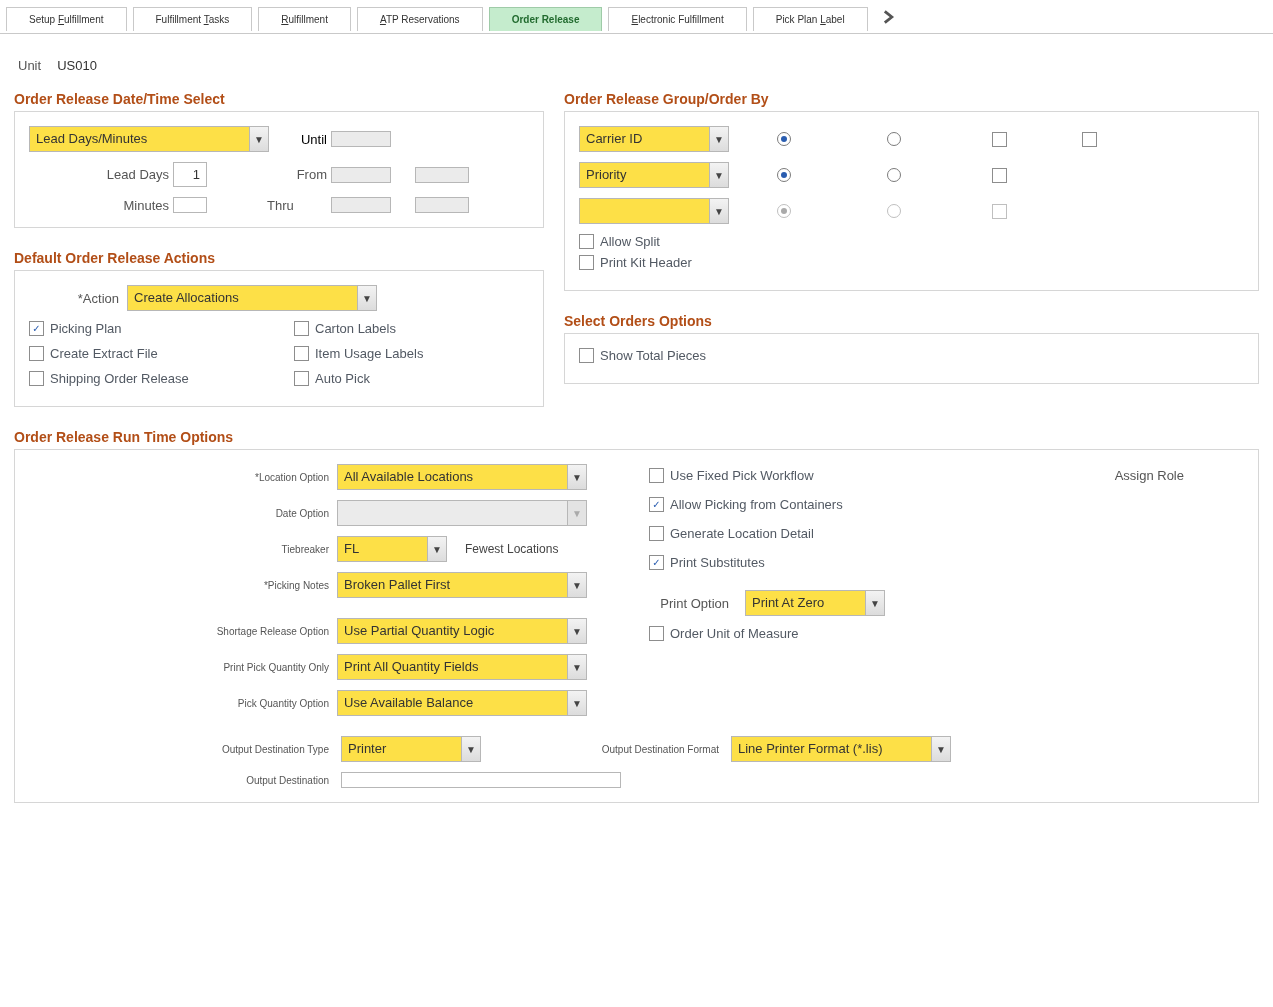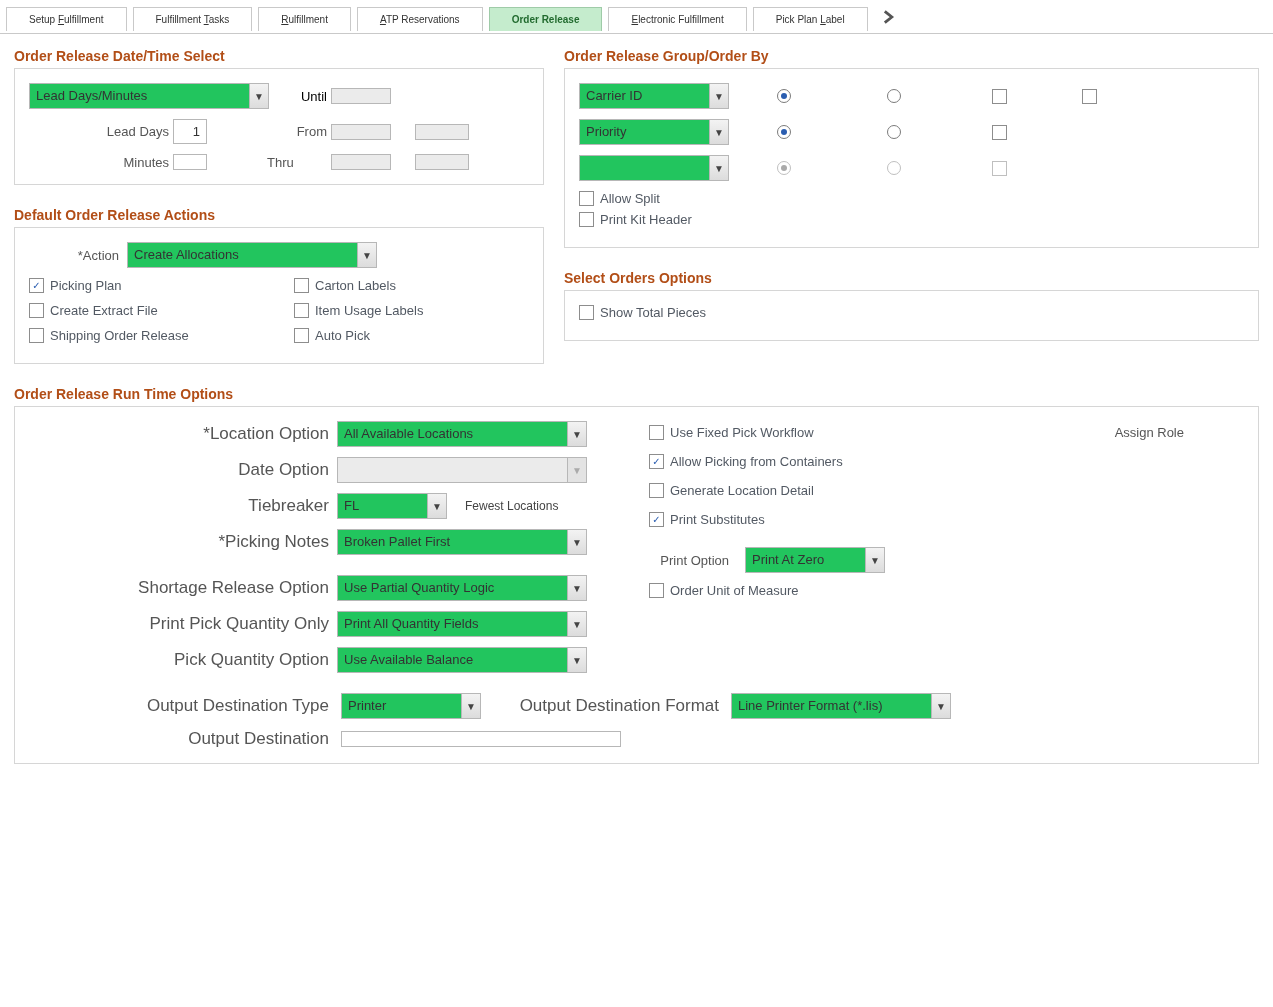--- a/index.html
+++ b/index.html
@@ -71,21 +71,21 @@
     align-items: center;
     margin-bottom: 10px;
   }
   .form-row > label {
     text-align: right;
     padding-right: 8px;
     color: #555;
   }
   .sel {
     border: 1px solid #b7b7b7;
-    background: #22c55e;
+    background: #fde047;
     padding: 4px 22px 4px 6px;
     position: relative;
     display: inline-block;
     min-height: 16px;
     font-size: 13px;
   }
   .sel-btn {
     position: absolute;
     right: 0;
     top: 0;
@@ -161,21 +161,21 @@
     display: grid;
     grid-template-columns: 150px 110px 110px 100px 80px;
     align-items: center;
     margin-bottom: 10px;
   }
   .group-row > div { display:flex; justify-content:center; }
   .group-row > div:first-child { justify-content:flex-start; }
   .rt-label {
     text-align: right;
     color: #555;
-    font-size: 17px;
+    font-size: 10px;
     padding-right: 4px;
   }
   .section { margin-bottom: 22px; }
   .link { color:#555; cursor:pointer; }
   svg.chev { width:14px; height:14px; }
 </style>
 </head>
 <body>
 
 <div class="tabs">
@@ -188,20 +188,24 @@
   <div class="tab"><span>Pick Plan </span><span class="ul">L</span><span>abel</span></div>
   <div class="tabs-right-arrow">
     <svg class="chev" viewBox="0 0 10 10">
         <path d="M2 1 L7 5 L2 9" fill="none" stroke="#555" stroke-width="2"></path>
       </svg>
   </div>
 </div>
 
 <div class="content">
 
+  <div class="unit-row">
+    <span class="lbl">Unit</span>
+    <span>US010</span>
+  </div>
 
   <div class="columns">
 
     <div>
       <div class="section">
         <div class="section-title">Order Release Date/Time Select</div>
         <div class="panel">
           <div style="display:grid; grid-template-columns: 140px 90px 60px 80px 80px; gap:10px 4px; align-items:center;">
             <div style="grid-column:1/3">
               <div class="sel" style="width:210px">

